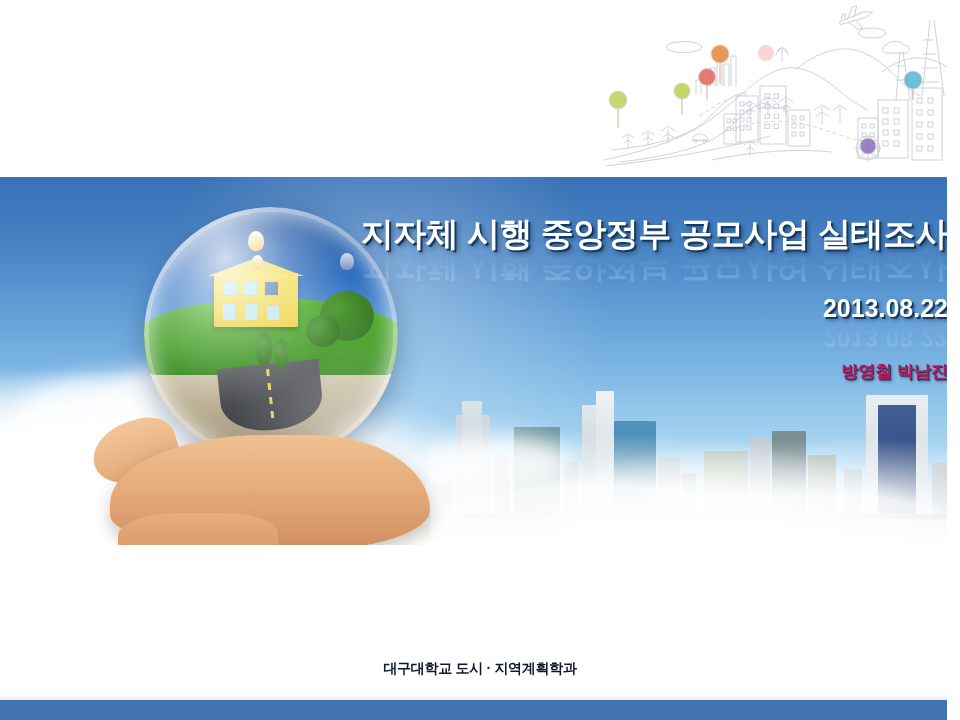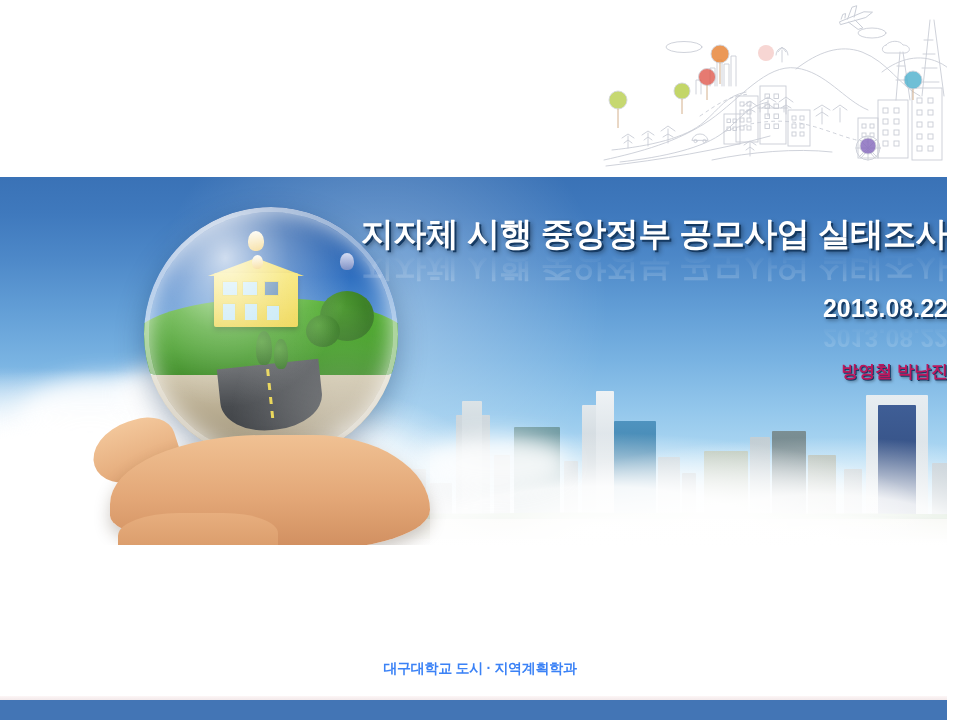--- a/index.html
+++ b/index.html
@@ -110,21 +110,21 @@
   .sub-date{margin-top:10px;font-size:25px;font-weight:bold;color:#ffffff;
        text-shadow:2px 2px 0 #163c66, 3px 3px 4px rgba(0,0,0,.40);}
   .date-reflection{font-size:25px;font-weight:bold;color:rgba(255,255,255,.24);transform:scaleY(-1);
        -webkit-mask-image:linear-gradient(to top,rgba(0,0,0,0) 10%,rgba(0,0,0,.7) 92%);
        mask-image:linear-gradient(to top,rgba(0,0,0,0) 10%,rgba(0,0,0,.7) 92%);}
   .authors{margin-top:8px;font-size:17px;font-weight:bold;color:#be185d;
        text-shadow:1px 1px 0 #163c66, 2px 2px 3px rgba(0,0,0,.40);}
 
   
   .footer-text{position:absolute;left:0;top:660px;width:960px;text-align:center;
-       font-size:14px;font-weight:bold;color:#3b82f6;letter-spacing:-.3px;}
+       font-size:14px;font-weight:bold;color:#0f172a;letter-spacing:-.3px;}
   .footer-hairline{position:absolute;left:0;top:696px;width:960px;height:4px;
        background:linear-gradient(to bottom,#fdf6f6,#f3e9ea);}
   .bottom-bar{position:absolute;left:0;top:700px;width:960px;height:20px;background:#4375b5;}
 </style>
 </head>
 <body>
 
 <div class="slide">
 
   <div class="sketch-wrap">

